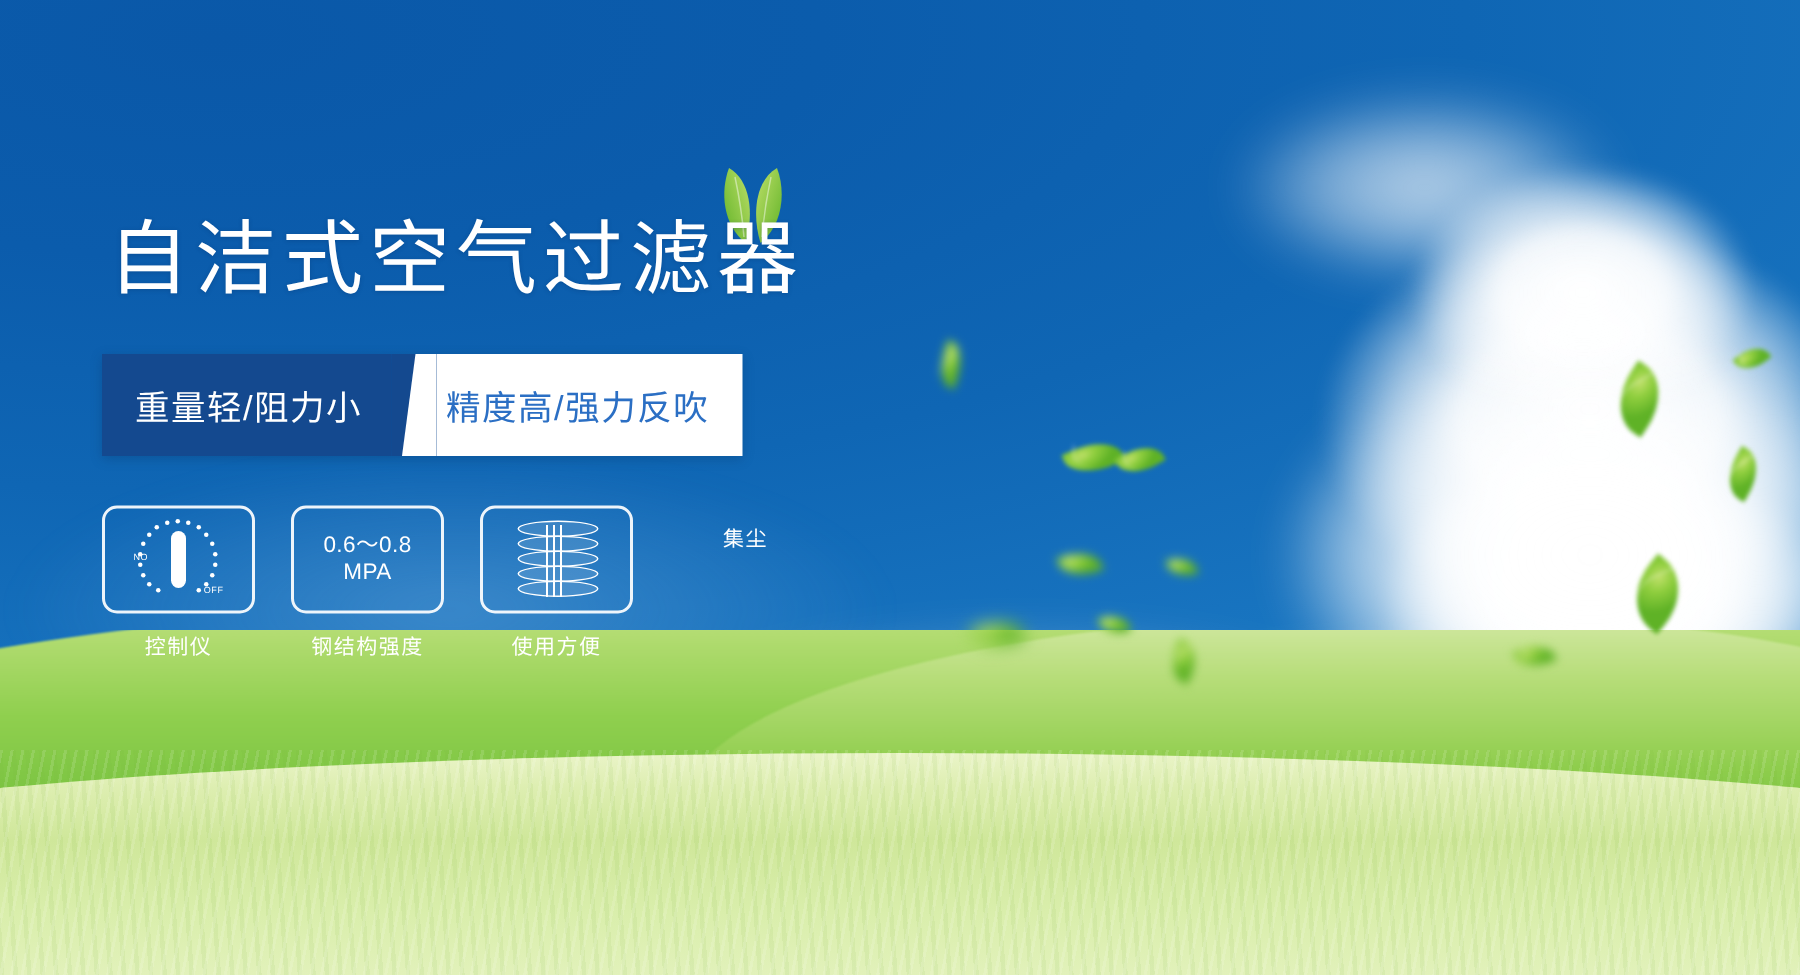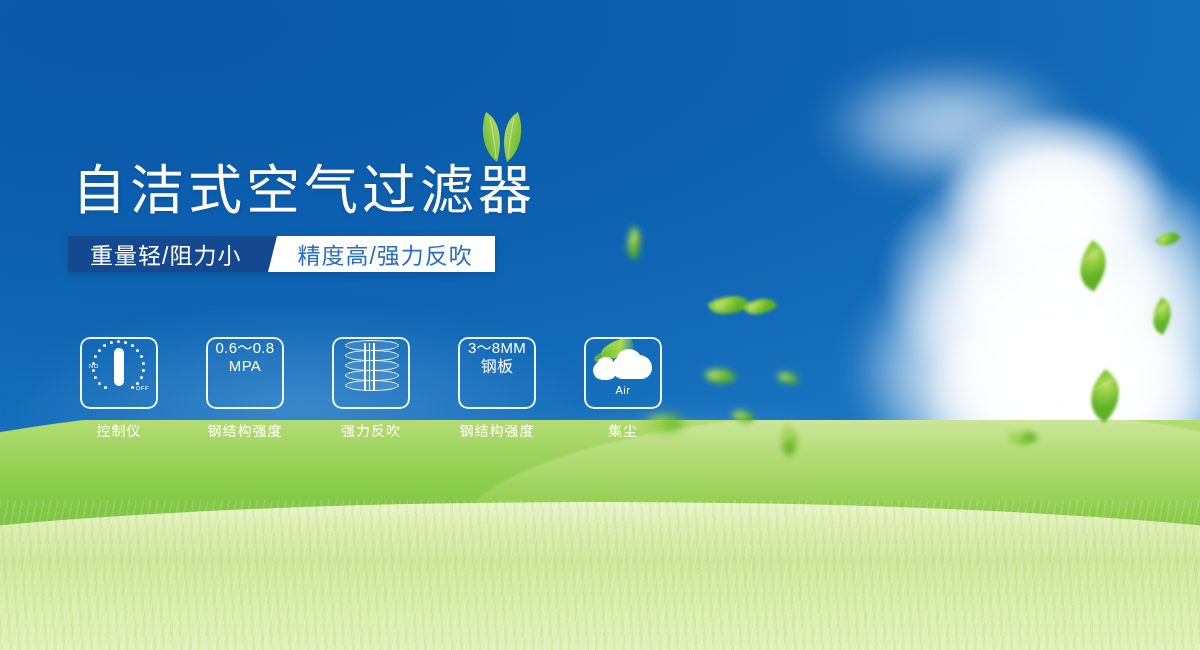--- a/index.html
+++ b/index.html
@@ -98,26 +98,25 @@
   .sprout{position:absolute;left:470px;top:108px;width:64px;height:56px;}
 
   .title{
     position:absolute;left:72px;top:146px;
     font-size:54px;line-height:1;
     color:#ffffff;
     letter-spacing:4px;
     font-weight:300;
     white-space:nowrap;
     text-shadow:0 1px 3px rgba(0,40,90,.25);
-    margin-top:17px;
   }
 
   .tagline{
     position:absolute;left:68px;top:236px;
-    height:36px;display:flex;align-items:stretch;
+    height:68px;display:flex;align-items:stretch;
     filter:drop-shadow(0 2px 4px rgba(0,30,70,.22));
   }
   .tag-left{
     background:#14498f;
     color:#ffffff;
     display:flex;align-items:center;
     padding:0 20px 0 22px;
     font-size:23px;letter-spacing:1px;
     white-space:nowrap;
   }
@@ -142,24 +141,24 @@
     white-space:nowrap;
   }
 
   
   .features{
     position:absolute;left:80px;top:337px;
     display:flex;gap:48px;
   }
   .feature{width:78px;display:flex;flex-direction:column;align-items:center;}
   .fbox{
-    width:78px;height:72px;
+    width:102px;height:72px;
     border:2px solid rgba(255,255,255,.92);
     border-radius:10px;
-    display:flex;justify-content:center;
+    display:flex;align-items:center;justify-content:center;
     position:relative;overflow:hidden;
     box-sizing:border-box;
   }
   .fbox-text{
     color:#ffffff;text-align:center;
     font-size:15px;line-height:1.22;letter-spacing:.3px;
     font-weight:400;
   }
   .fbox-text .cn{font-size:16px;}
   .flabel{
@@ -346,43 +345,23 @@
         <div class="fbox">
           <div class="coil">
             <span class="stem"></span>
             <span class="ring" style="top:1px"></span>
             <span class="ring" style="top:11px"></span>
             <span class="ring" style="top:21px"></span>
             <span class="ring" style="top:31px"></span>
             <span class="ring" style="top:41px"></span>
           </div>
         </div>
-        <div class="flabel">强力反吹</div>
+        <div class="flabel">使用方便</div>
       </div>
 
+
       <div class="feature">
-        <div class="fbox">
-          <div class="fbox-text">
-            <div>3～8MM</div>
-            <div class="cn">钢板</div>
-          </div>
-        </div>
-        <div class="flabel">钢结构强度</div>
-      </div>
-
-      <div class="feature">
-        <div class="fbox">
-          <div class="airicon">
-            <span class="swoosh"></span>
-            <span class="swoosh2"></span>
-            <span class="c1"></span>
-              <span class="c1b"></span>
-            <span class="c2"></span>
-              <span class="c2b"></span>
-            <span class="airtxt">Air</span>
-          </div>
-        </div>
         <div class="flabel">集尘</div>
       </div>
 
     </div>
   </div>
 </div>
 
 </body></html>

